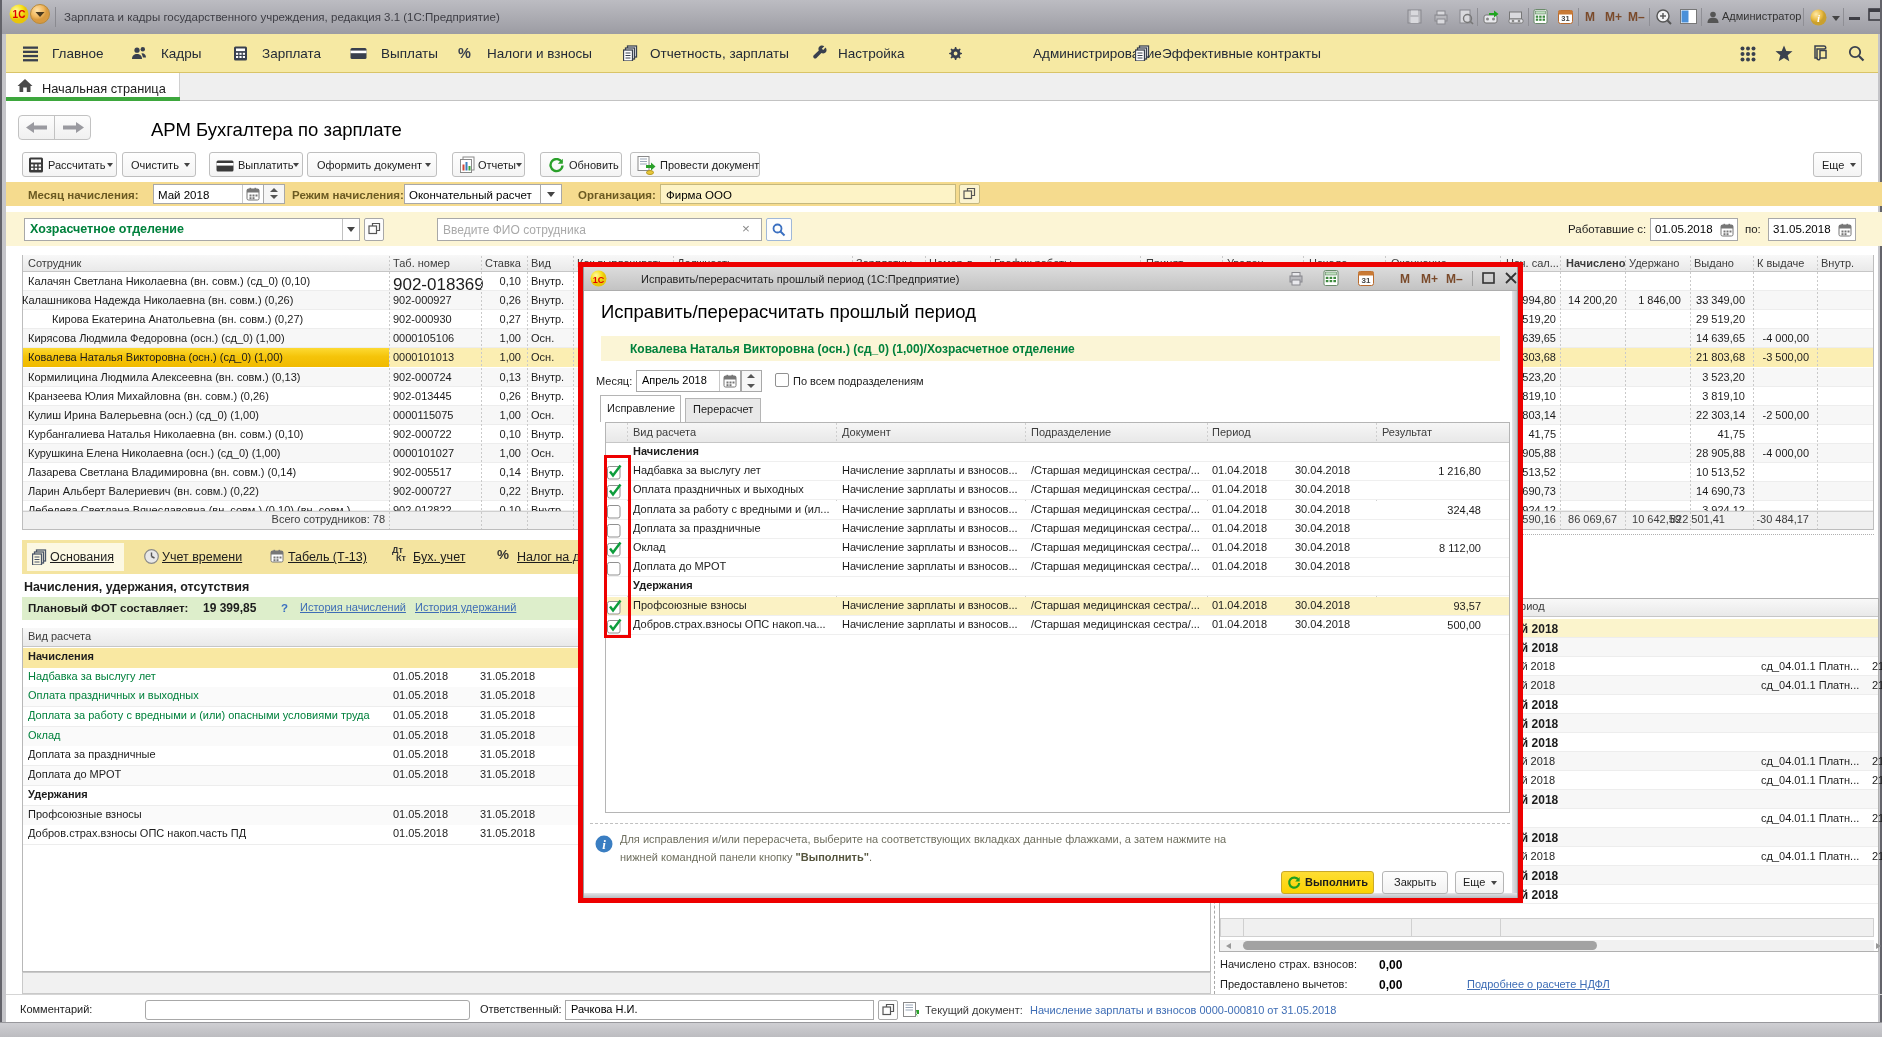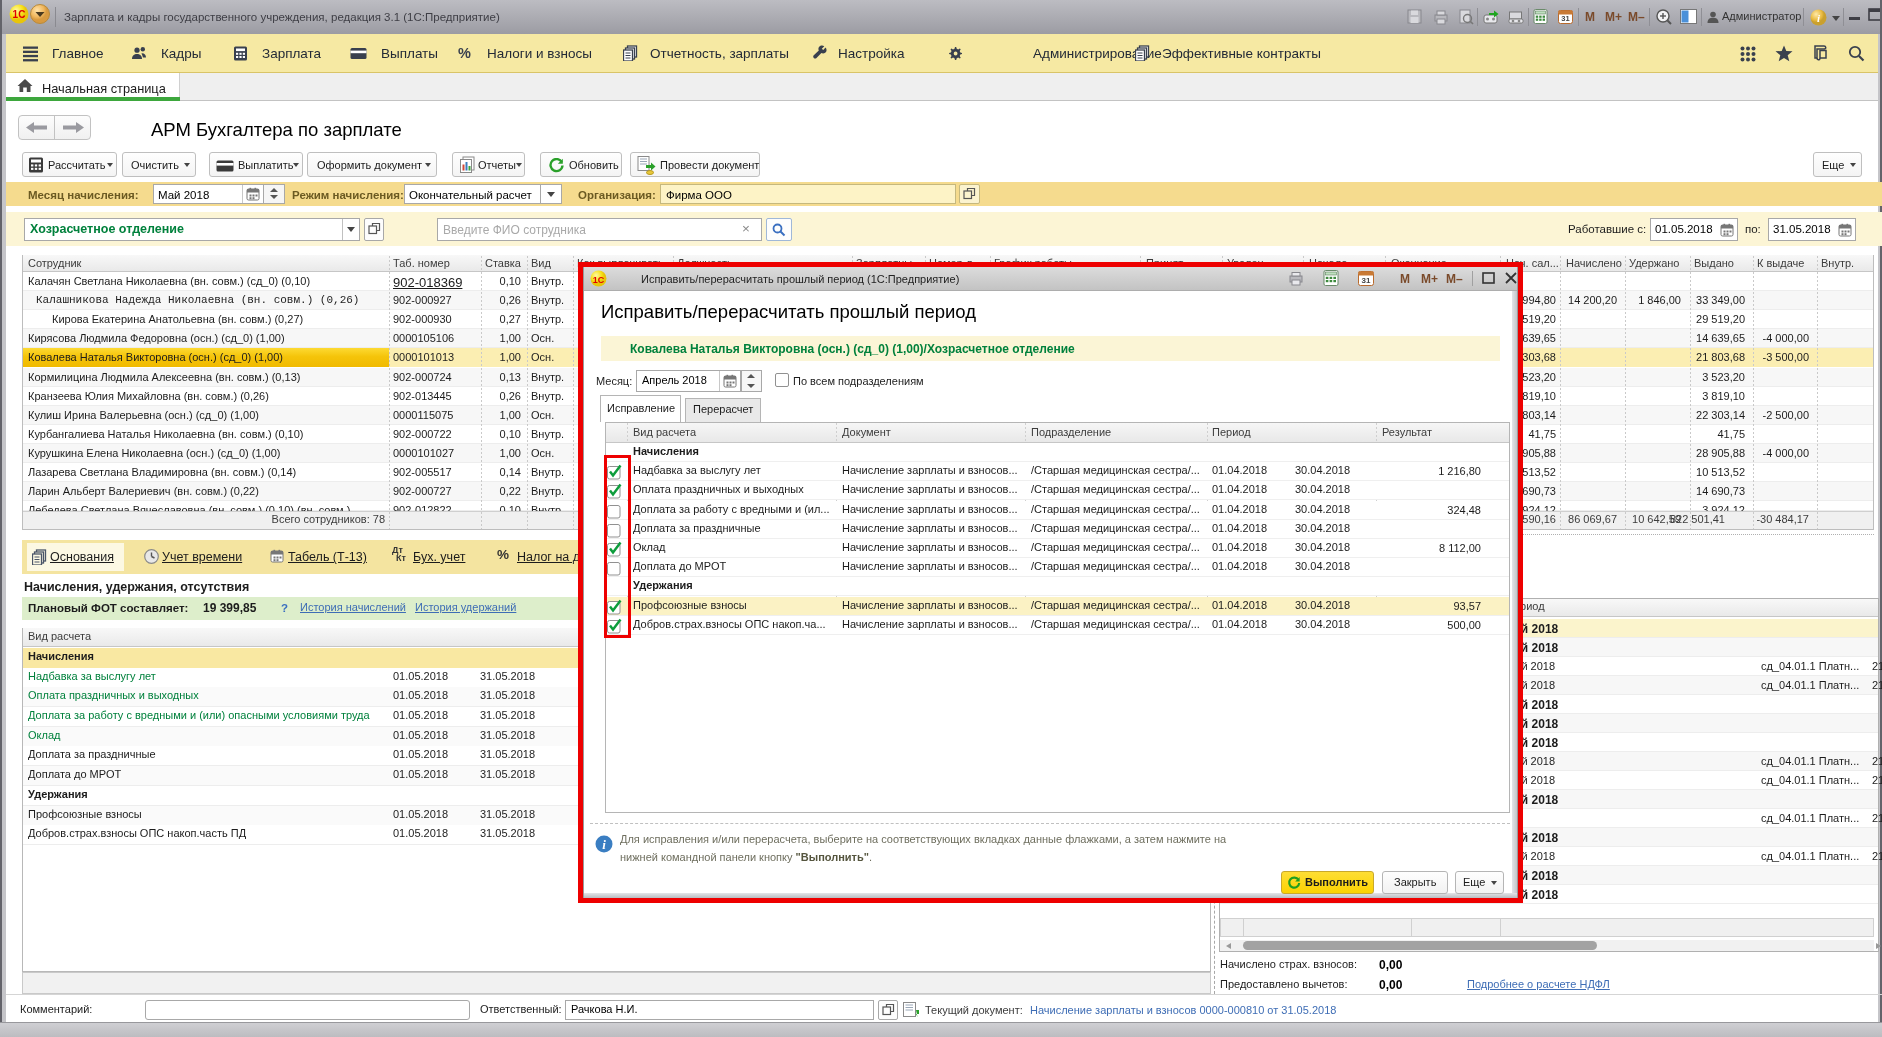--- a/index.html
+++ b/index.html
@@ -384,32 +384,32 @@
 <div style="position:absolute;left:577px;top:257px;font-size:11px;color:#3c3c3c;font-weight:normal;white-space:nowrap;">Как выплачивать</div>
 <div style="position:absolute;left:677px;top:257px;font-size:11px;color:#3c3c3c;font-weight:normal;white-space:nowrap;">Должность</div>
 <div style="position:absolute;left:856px;top:257px;font-size:11px;color:#3c3c3c;font-weight:normal;white-space:nowrap;">Зарплатны</div>
 <div style="position:absolute;left:929px;top:257px;font-size:11px;color:#3c3c3c;font-weight:normal;white-space:nowrap;">Номер л</div>
 <div style="position:absolute;left:994px;top:257px;font-size:11px;color:#3c3c3c;font-weight:normal;white-space:nowrap;">График работы</div>
 <div style="position:absolute;left:1146px;top:257px;font-size:11px;color:#3c3c3c;font-weight:normal;white-space:nowrap;">Принят</div>
 <div style="position:absolute;left:1227px;top:257px;font-size:11px;color:#3c3c3c;font-weight:normal;white-space:nowrap;">Уволен</div>
 <div style="position:absolute;left:1309px;top:257px;font-size:11px;color:#3c3c3c;font-weight:normal;white-space:nowrap;">Начало</div>
 <div style="position:absolute;left:1391px;top:257px;font-size:11px;color:#3c3c3c;font-weight:normal;white-space:nowrap;">Окончание</div>
 <div style="position:absolute;left:1506px;top:257px;font-size:11px;color:#3c3c3c;font-weight:normal;white-space:nowrap;">Нач. сал...</div>
-<div style="position:absolute;left:1566px;top:257px;font-size:11px;color:#3c3c3c;font-weight:normal;white-space:nowrap;">Начислено</div>
+<div style="position:absolute;left:1566px;top:257px;font-size:11px;color:#3c3c3c;font-weight:bold;white-space:nowrap;">Начислено</div>
 <div style="position:absolute;left:1629px;top:257px;font-size:11px;color:#3c3c3c;font-weight:normal;white-space:nowrap;">Удержано</div>
 <div style="position:absolute;left:1694px;top:257px;font-size:11px;color:#3c3c3c;font-weight:normal;white-space:nowrap;">Выдано</div>
 <div style="position:absolute;left:1757px;top:257px;font-size:11px;color:#3c3c3c;font-weight:normal;white-space:nowrap;">К выдаче</div>
 <div style="position:absolute;left:1821px;top:257px;font-size:11px;color:#3c3c3c;font-weight:normal;white-space:nowrap;">Внутр.</div>
 <div style="position:absolute;left:23px;top:272px;width:1850px;height:19px;background:#ffffff;border-bottom:1px solid #ededed;"></div>
 <div style="position:absolute;left:28px;top:275px;font-size:11px;color:#1c1c1c;font-weight:normal;white-space:nowrap;">Калачян Светлана Николаевна (вн. совм.) (сд_0) (0,10)</div>
-<div style="position:absolute;left:393px;top:275px;font-size:13px;color:#1c1c1c;font-weight:normal;white-space:nowrap;text-decoration:underline;">902-018369</div>
+<div style="position:absolute;left:393px;top:275px;font-size:17px;color:#1c1c1c;font-weight:normal;white-space:nowrap;text-decoration:underline;">902-018369</div>
 <div style="position:absolute;left:221px;top:275px;width:300px;text-align:right;font-size:11px;color:#1c1c1c;font-weight:normal;white-space:nowrap;">0,10</div>
 <div style="position:absolute;left:531px;top:275px;font-size:11px;color:#1c1c1c;font-weight:normal;white-space:nowrap;">Внутр.</div>
 <div style="position:absolute;left:23px;top:291px;width:1850px;height:19px;background:#f7f7f7;border-bottom:1px solid #ededed;"></div>
-<div style="position:absolute;left:36px;top:294px;font-size:11px;color:#1c1c1c;font-weight:normal;white-space:nowrap;font-family:Liberation Mono, monospace;">Калашникова Надежда Николаевна (вн. совм.) (0,26)</div>
+<div style="position:absolute;left:22px;top:294px;font-size:11px;color:#1c1c1c;font-weight:normal;white-space:nowrap;">Калашникова Надежда Николаевна (вн. совм.) (0,26)</div>
 <div style="position:absolute;left:393px;top:294px;font-size:11px;color:#1c1c1c;font-weight:normal;white-space:nowrap;">902-000927</div>
 <div style="position:absolute;left:221px;top:294px;width:300px;text-align:right;font-size:11px;color:#1c1c1c;font-weight:normal;white-space:nowrap;">0,26</div>
 <div style="position:absolute;left:531px;top:294px;font-size:11px;color:#1c1c1c;font-weight:normal;white-space:nowrap;">Внутр.</div>
 <div style="position:absolute;left:1256px;top:294px;width:300px;text-align:right;font-size:11px;color:#1c1c1c;font-weight:normal;white-space:nowrap;">994,80</div>
 <div style="position:absolute;left:1317px;top:294px;width:300px;text-align:right;font-size:11px;color:#1c1c1c;font-weight:normal;white-space:nowrap;">14 200,20</div>
 <div style="position:absolute;left:1381px;top:294px;width:300px;text-align:right;font-size:11px;color:#1c1c1c;font-weight:normal;white-space:nowrap;">1 846,00</div>
 <div style="position:absolute;left:1445px;top:294px;width:300px;text-align:right;font-size:11px;color:#1c1c1c;font-weight:normal;white-space:nowrap;">33 349,00</div>
 <div style="position:absolute;left:23px;top:310px;width:1850px;height:19px;background:#ffffff;border-bottom:1px solid #ededed;"></div>
 <div style="position:absolute;left:28px;top:313px;font-size:11px;color:#1c1c1c;font-weight:normal;white-space:nowrap;padding-left:24px;">Кирова Екатерина Анатольевна (вн. совм.) (0,27)</div>
 <div style="position:absolute;left:393px;top:313px;font-size:11px;color:#1c1c1c;font-weight:normal;white-space:nowrap;">902-000930</div>

